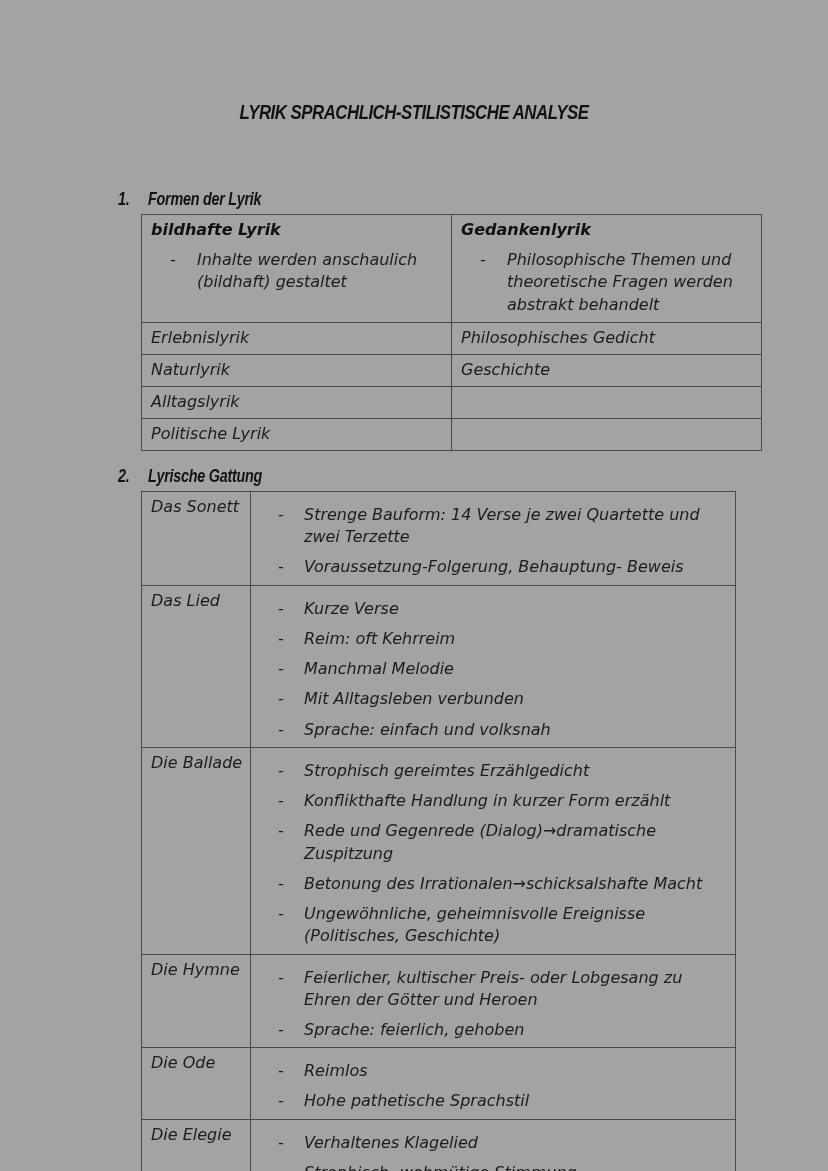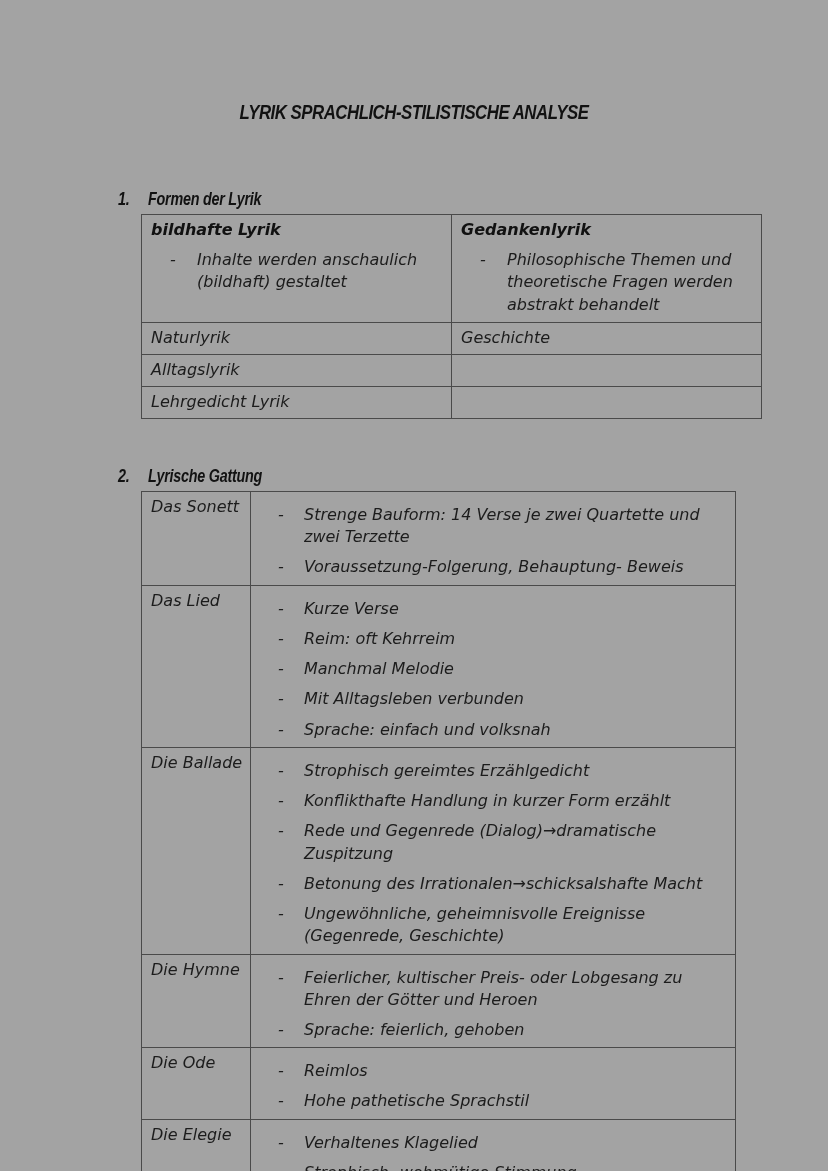--- a/index.html
+++ b/index.html
@@ -157,37 +157,45 @@
         </td>
         <td>
           <span class="cell-title">Gedankenlyrik</span>
           <ul class="dash-list">
             <li>Philosophische Themen und theoretische Fragen werden abstrakt behandelt</li>
           </ul>
         </td>
       </tr>
       <tr>
         <td>
+          <span class="plain-cell">Erlebnislyrik</span>
+        </td>
+        <td>
+          <span class="plain-cell">Philosophisches Gedicht</span>
+        </td>
+      </tr>
+      <tr>
+        <td>
           <span class="plain-cell">Naturlyrik</span>
         </td>
         <td>
           <span class="plain-cell">Geschichte</span>
         </td>
       </tr>
       <tr>
         <td>
           <span class="plain-cell">Alltagslyrik</span>
         </td>
         <td>
           <span class="empty-cell"></span>
         </td>
       </tr>
       <tr>
         <td>
-          <span class="plain-cell">Lehrgedicht Lyrik</span>
+          <span class="plain-cell">Politische Lyrik</span>
         </td>
         <td>
           <span class="empty-cell"></span>
         </td>
       </tr>
     </tbody>
   </table>
 
   <div class="section-heading" id="heading-2">
     <span class="sec-num">2.</span>
@@ -224,21 +232,21 @@
       <tr>
         <td class="genre-name">
           <span class="plain-cell">Die Ballade</span>
         </td>
         <td class="genre-desc">
           <ul class="dash-list">
             <li>Strophisch gereimtes Erzählgedicht</li>
             <li>Konflikthafte Handlung in kurzer Form erzählt</li>
             <li>Rede und Gegenrede (Dialog)→dramatische Zuspitzung</li>
             <li>Betonung des Irrationalen→schicksalshafte Macht</li>
-            <li>Ungewöhnliche, geheimnisvolle Ereignisse (Gegenrede, Geschichte)</li>
+            <li>Ungewöhnliche, geheimnisvolle Ereignisse (Politisches, Geschichte)</li>
           </ul>
         </td>
       </tr>
       <tr>
         <td class="genre-name">
           <span class="plain-cell">Die Hymne</span>
         </td>
         <td class="genre-desc">
           <ul class="dash-list">
             <li>Feierlicher, kultischer Preis- oder Lobgesang zu Ehren der Götter und Heroen</li>

